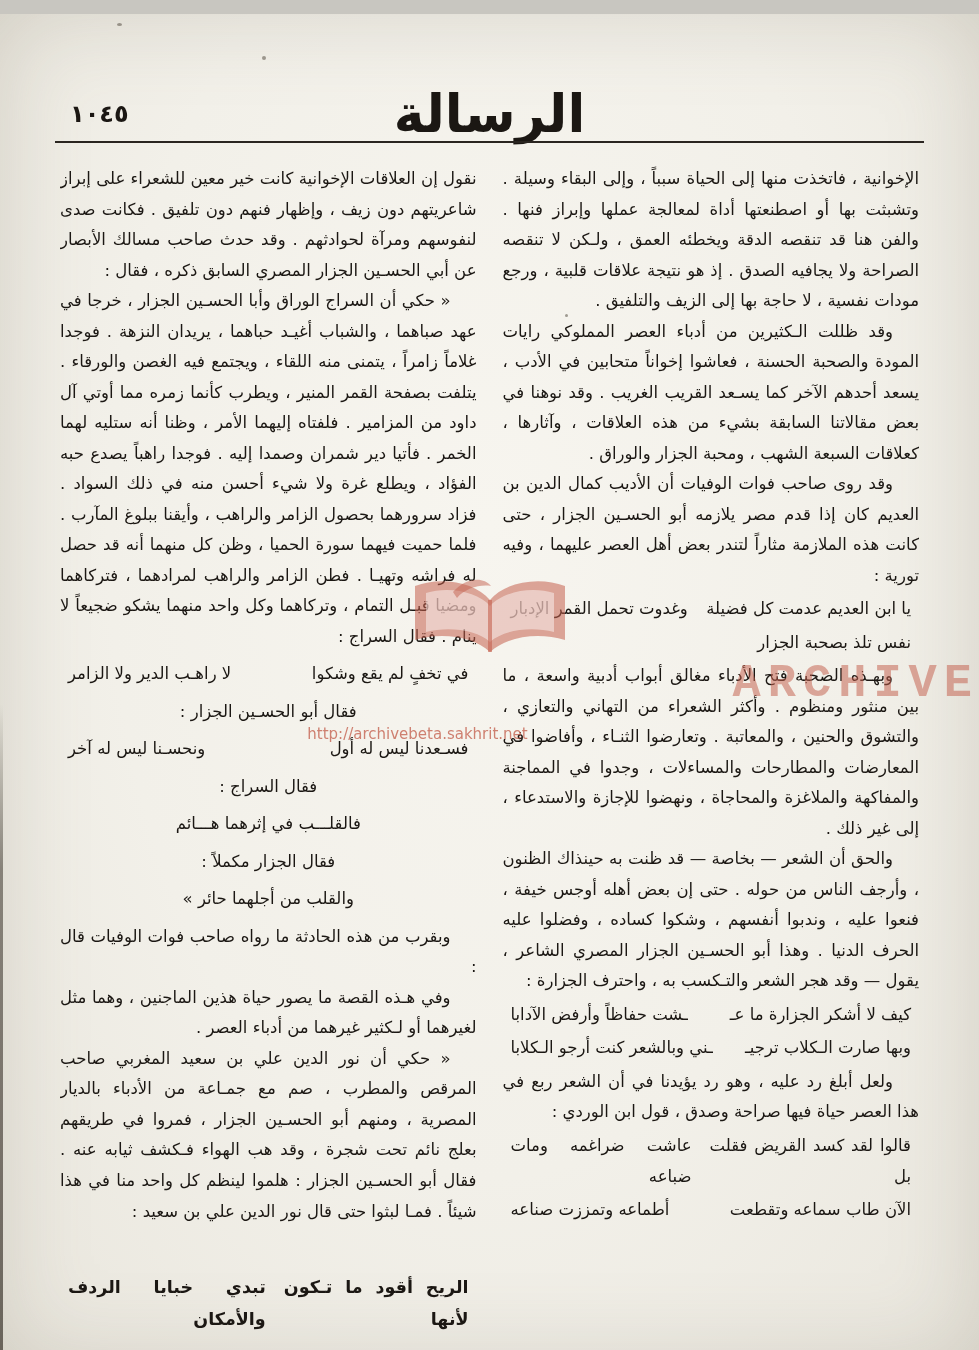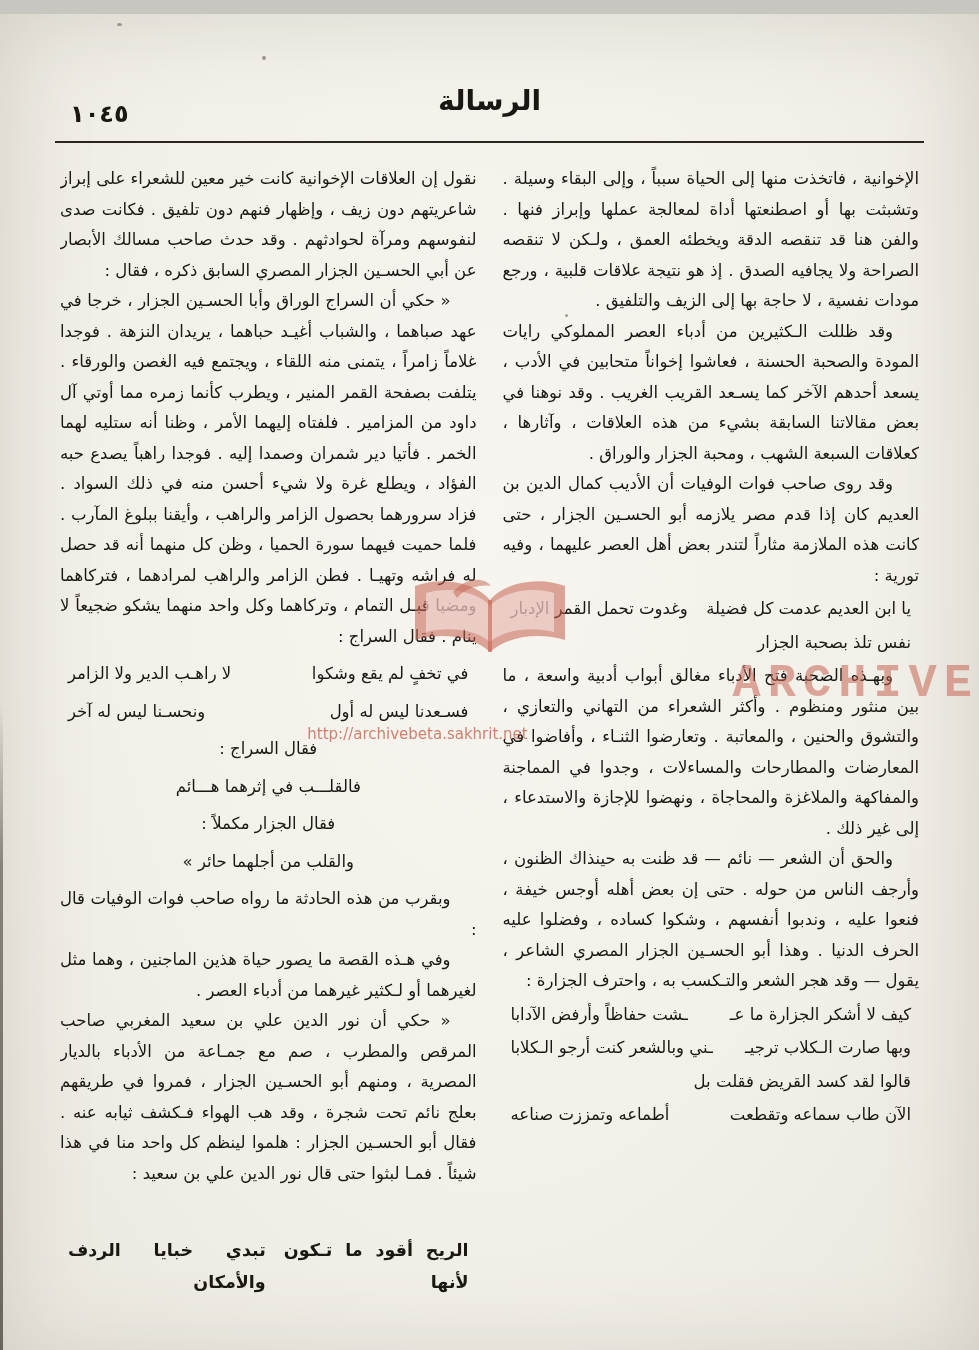--- a/index.html
+++ b/index.html
@@ -31,21 +31,21 @@
     left: 70px;
     font-size: 24px;
     letter-spacing: 2px;
     font-weight: bold;
   }
   .masthead {
     position: absolute;
     top: 70px;
     left: 50%;
     transform: translateX(-50%);
-    font-size: 28px;
+    font-size: 52px;
     font-weight: bold;
     letter-spacing: 1px;
   }
   .rule {
     position: absolute;
     top: 127px;
     left: 55px;
     right: 55px;
     height: 2px;
     background: #2a2520;
@@ -142,44 +142,47 @@
         <p class="para">وقد ظللت الـكثيرين من أدباء العصر المملوكي رايات المودة والصحبة الحسنة ، فعاشوا إخواناً متحابين في الأدب ، يسعد أحدهم الآخر كما يسـعد القريب الغريب . وقد نوهنا في بعض مقالاتنا السابقة بشيء من هذه العلاقات ، وآثارها ، كعلاقات السبعة الشهب ، ومحبة الجزار والوراق .</p>
         <p class="para">وقد روى صاحب فوات الوفيات أن الأديب كمال الدين بن العديم كان إذا قدم مصر يلازمه أبو الحسـين الجزار ، حتى كانت هذه الملازمة مثاراً لتندر بعض أهل العصر عليهما ، وفيه تورية :</p>
         <div class="verse">
           <span>يا ابن العديم عدمت كل فضيلة</span>
           <span>وغدوت تحمل القمر الإدبار</span>
         </div>
         <div class="verse">
           <span>نفس تلذ بصحبة الجزار</span>
         </div>
         <p class="para">وبهـذه الصحبة فتح الأدباء مغالق أبواب أدبية واسعة ، ما بين منثور ومنظوم . وأكثر الشعراء من التهاني والتعازي ، والتشوق والحنين ، والمعاتبة . وتعارضوا الثنـاء ، وأفاضوا في المعارضات والمطارحات والمساءلات ، وجدوا في المماجنة والمفاكهة والملاغزة والمحاجاة ، ونهضوا للإجازة والاستدعاء ، إلى غير ذلك .</p>
-        <p class="para">والحق أن الشعر — نائم — قد ظنت به حينذاك الظنون ، وأرجف الناس من حوله . حتى إن بعض أهله أوجس خيفة ، فنعوا عليه ، وندبوا أنفسهم ، وشكوا كساده ، وفضلوا عليه الحرف الدنيا . وهذا أبو الحسـين الجزار المصري الشاعر ، يقول — وقد هجر الشعر والتـكسب به ، واحترف الجزارة :</p>
+        <p class="para">والحق أن الشعر — بخاصة — قد ظنت به حينذاك الظنون ، وأرجف الناس من حوله . حتى إن بعض أهله أوجس خيفة ، فنعوا عليه ، وندبوا أنفسهم ، وشكوا كساده ، وفضلوا عليه الحرف الدنيا . وهذا أبو الحسـين الجزار المصري الشاعر ، يقول — وقد هجر الشعر والتـكسب به ، واحترف الجزارة :</p>
         <div class="verse">
           <span>كيف لا أشكر الجزارة ما عـ</span>
           <span>ـشت حفاظاً وأرفض الآدابا</span>
         </div>
         <div class="verse">
           <span>وبها صارت الـكلاب ترجيـ</span>
           <span>ـني وبالشعر كنت أرجو الـكلابا</span>
         </div>
+        <p class="para">ولعل أبلغ رد عليه ، وهو رد يؤيدنا في أن الشعر ربع في هذا العصر حياة فيها صراحة وصدق ، قول ابن الوردي :</p>
         <div class="verse">
           <span>قالوا لقد كسد القريض فقلت بل</span>
+          <span>عاشت ضراغمه ومات ضباعه</span>
         </div>
         <div class="verse">
           <span>الآن طاب سماعه وتقطعت</span>
           <span>أطماعه وتمززت صناعه</span>
         </div>
       </div>
     <div class="col col-left" id="col-left">
         <p class="para no-indent">نقول إن العلاقات الإخوانية كانت خير معين للشعراء على إبراز شاعريتهم دون زيف ، وإظهار فنهم دون تلفيق . فكانت صدى لنفوسهم ومرآة لحوادثهم . وقد حدث صاحب مسالك الأبصار عن أبي الحسـين الجزار المصري السابق ذكره ، فقال :</p>
         <p class="para">« حكي أن السراج الوراق وأبا الحسـين الجزار ، خرجا في عهد صباهما ، والشباب أغيـد حباهما ، يريدان النزهة . فوجدا غلاماً زامراً ، يتمنى منه اللقاء ، ويجتمع فيه الغصن والورقاء . يتلفت بصفحة القمر المنير ، ويطرب كأنما زمره مما أوتي آل داود من المزامير . فلفتاه إليهما الأمر ، وظنا أنه ستليه لهما الخمر . فأتيا دير شمران وصمدا إليه . فوجدا راهباً يصدع حبه الفؤاد ، ويطلع غرة ولا شيء أحسن منه في ذلك السواد . فزاد سرورهما بحصول الزامر والراهب ، وأيقنا ببلوغ المآرب . فلما حميت فيهما سورة الحميا ، وظن كل منهما أنه قد حصل له فراشه وتهيـا . فطن الزامر والراهب لمرادهما ، فتركاهما ومضيا قبـل التمام ، وتركاهما وكل واحد منهما يشكو ضجيعاً لا ينام . فقال السراج :</p>
         <div class="verse">
           <span>في تخفٍ لم يقع وشكوا</span>
           <span>لا راهـب الدير ولا الزامر</span>
         </div>
+        <p class="speaker">فقال أبو الحسـين الجزار :</p>
         <div class="verse">
           <span>فسـعدنا ليس له أول</span>
           <span>ونحسـنا ليس له آخر</span>
         </div>
         <p class="speaker">فقال السراج :</p>
         <div class="verse-single">فالقلـــب في إثرهما هـــائم</div>
         <p class="speaker">فقال الجزار مكملاً :</p>
         <div class="verse-single">والقلب من أجلهما حائر »</div>
         <p class="para">وبقرب من هذه الحادثة ما رواه صاحب فوات الوفيات قال :</p>
         <p class="para">وفي هـذه القصة ما يصور حياة هذين الماجنين ، وهما مثل لغيرهما أو لـكثير غيرهما من أدباء العصر .</p>

